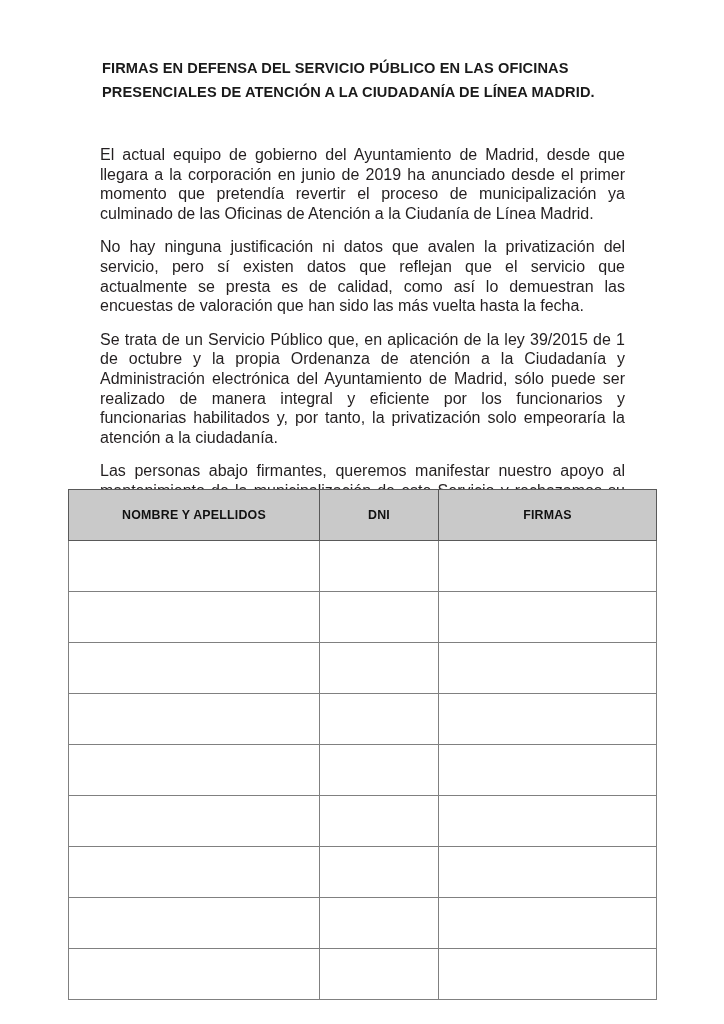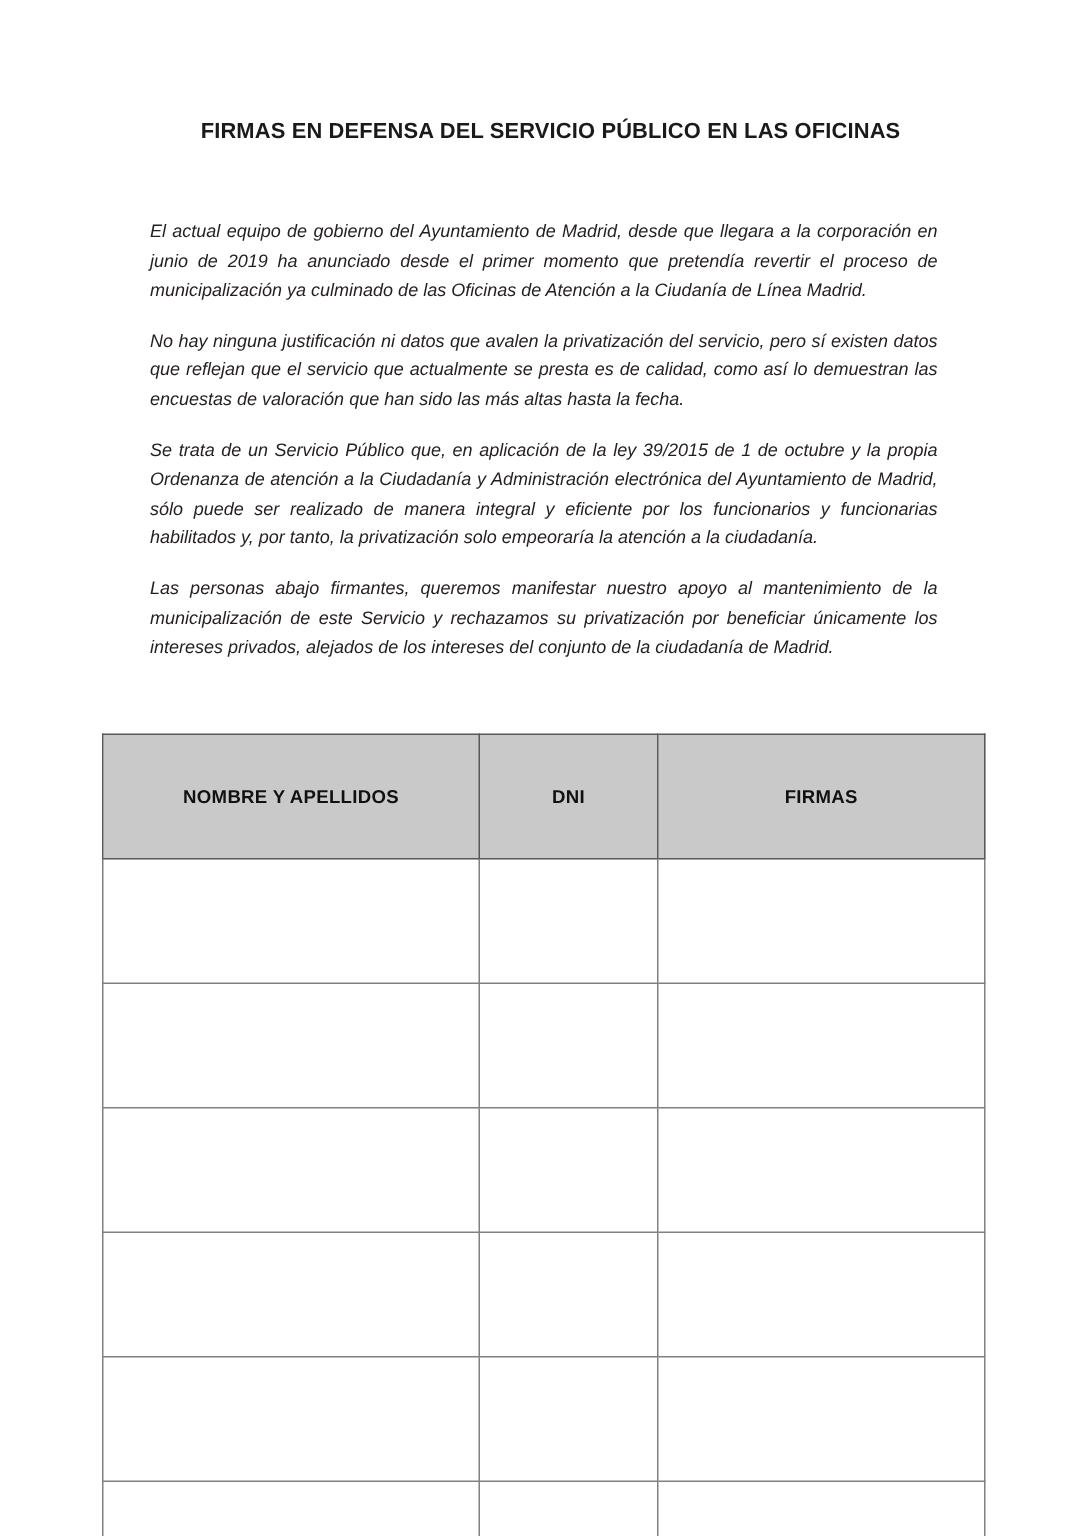--- a/index.html
+++ b/index.html
@@ -22,50 +22,47 @@
     height: 1024px;
     box-sizing: border-box;
   }
 
   
   .doc-title {
     position: absolute;
     left: 92px;
     top: 56px;
     width: 540px;
-    text-align: center;
     font-weight: bold;
     font-size: 14.6px;
     line-height: 24px;
     letter-spacing: 0.1px;
     color: #1a1a1a;
-    margin-top: 20px;
   }
   .doc-title .title-line {
     display: block;
     white-space: nowrap;
   }
   .doc-title .title-line-1 { padding-left: 10px; }
   .doc-title .title-line-2 { padding-left: 10px; }
 
   
   .body-copy {
     position: absolute;
     left: 100px;
     top: 145px;
     width: 525px;
   }
   .body-copy p {
     margin: 0 0 14px 0;
-    font-size: 12px;
+    font-size: 16px;
     line-height: 19.6px;
     text-align: justify;
     text-justify: inter-word;
     color: #231f20;
-    font-style: italic;
   }
   .body-copy p:last-child { margin-bottom: 0; }
 
   
   .sig-table-wrap {
     position: absolute;
     left: 68px;
     top: 489px;
     width: 588px;
   }
@@ -74,21 +71,21 @@
     width: 588px;
     table-layout: fixed;
   }
   table.sig-table col.col-name { width: 251px; }
   table.sig-table col.col-dni  { width: 119px; }
   table.sig-table col.col-firma{ width: 218px; }
 
   table.sig-table th,
   table.sig-table td {
     border: 1px solid #808080;
-    padding: 16px;
+    padding: 0;
     margin: 0;
   }
   table.sig-table thead th {
     background: #c9c9c9;
     height: 50px;
     font-size: 12.4px;
     font-weight: bold;
     text-align: center;
     vertical-align: middle;
     color: #111111;
@@ -103,25 +100,26 @@
     border: 1.4px solid #4d4d4d;
   }
 </style>
 </head>
 <body>
 
 <div class="page">
 
   <div class="doc-title">
     <span class="title-line title-line-1">FIRMAS EN DEFENSA DEL SERVICIO PÚBLICO EN LAS OFICINAS</span>
+    <span class="title-line title-line-2">PRESENCIALES DE ATENCIÓN A LA CIUDADANÍA DE LÍNEA MADRID.</span>
   </div>
 
   <div class="body-copy">
     <p>El actual equipo de gobierno del Ayuntamiento de Madrid, desde que llegara a la corporación en junio de 2019 ha anunciado desde el primer momento que pretendía revertir el proceso de municipalización ya culminado de las Oficinas de Atención a la Ciudanía de Línea Madrid.</p>
-    <p>No hay ninguna justificación ni datos que avalen la privatización del servicio, pero sí existen datos que reflejan que el servicio que actualmente se presta es de calidad, como así lo demuestran las encuestas de valoración que han sido las más altas hasta la fecha.</p>
+    <p>No hay ninguna justificación ni datos que avalen la privatización del servicio, pero sí existen datos que reflejan que el servicio que actualmente se presta es de calidad, como así lo demuestran las encuestas de valoración que han sido las más vuelta hasta la fecha.</p>
     <p>Se trata de un Servicio Público que, en aplicación de la ley 39/2015 de 1 de octubre y la propia Ordenanza de atención a la Ciudadanía y Administración electrónica del Ayuntamiento de Madrid, sólo puede ser realizado de manera integral y eficiente por los funcionarios y funcionarias habilitados y, por tanto, la privatización solo empeoraría la atención a la ciudadanía.</p>
     <p>Las personas abajo firmantes, queremos manifestar nuestro apoyo al mantenimiento de la municipalización de este Servicio y rechazamos su privatización por beneficiar únicamente los intereses privados, alejados de los intereses del conjunto de la ciudadanía de Madrid.</p>
   </div>
 
   <div class="sig-table-wrap">
     <table class="sig-table">
       <colgroup>
         <col class="col-name">
         <col class="col-dni">
         <col class="col-firma">

